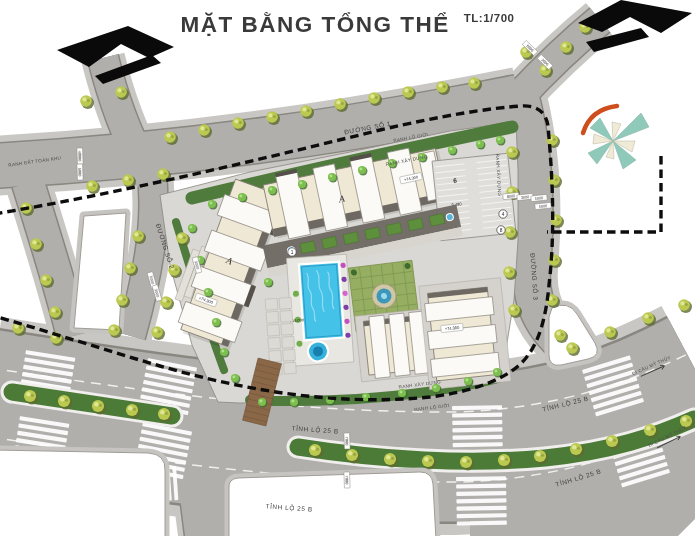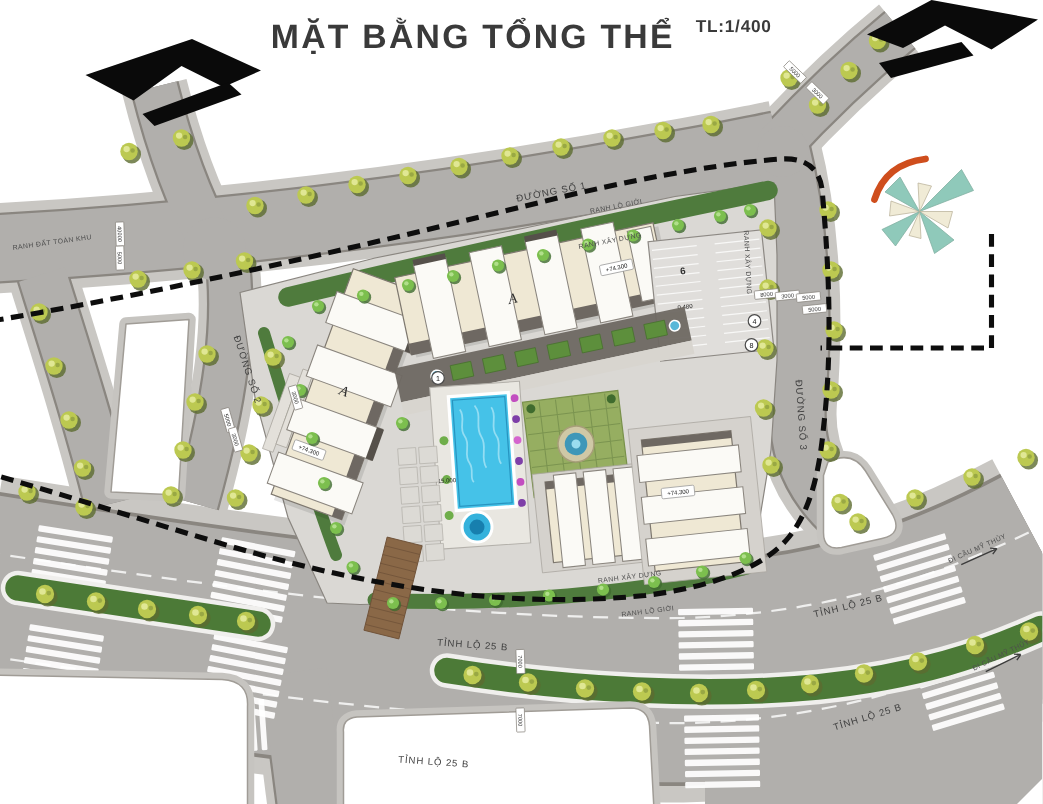--- a/index.html
+++ b/index.html
@@ -39,21 +39,21 @@
   .elevbox{fill:#fff;stroke:#999;stroke-width:.5;}
   .mkc{fill:#fff;stroke:#4a4a4a;stroke-width:.8;}
 </style>
 </head>
 <body>
 
 <div class="page">
 
   <div class="titlebar">
     <h1>MẶT BẰNG TỔNG THỂ</h1>
-    <span class="scale">TL:1/400</span>
+    <span class="scale">TL:1/700</span>
   </div>
 
   <svg width="695" height="536" viewBox="0 0 695 536">
     <defs>
       <path id="p_top" d="M -10,166 C 140,158 300,138 450,110 C 485,104 502,100 518,97"></path>
       <path id="p_btl" d="M 103,58 C 112,94 124,130 142,163"></path>
       <path id="p_r2" d="M 151,168 C 158,214 150,268 131,336"></path>
       <path id="p_r7" d="M 28,183 C 44,234 60,284 73,336"></path>
       <path id="p_r4" d="M 521,98 C 534,150 537,210 532,268 C 529,308 547,338 588,362"></path>
       <path id="p_btr" d="M 516,100 C 540,74 566,48 600,20"></path>

